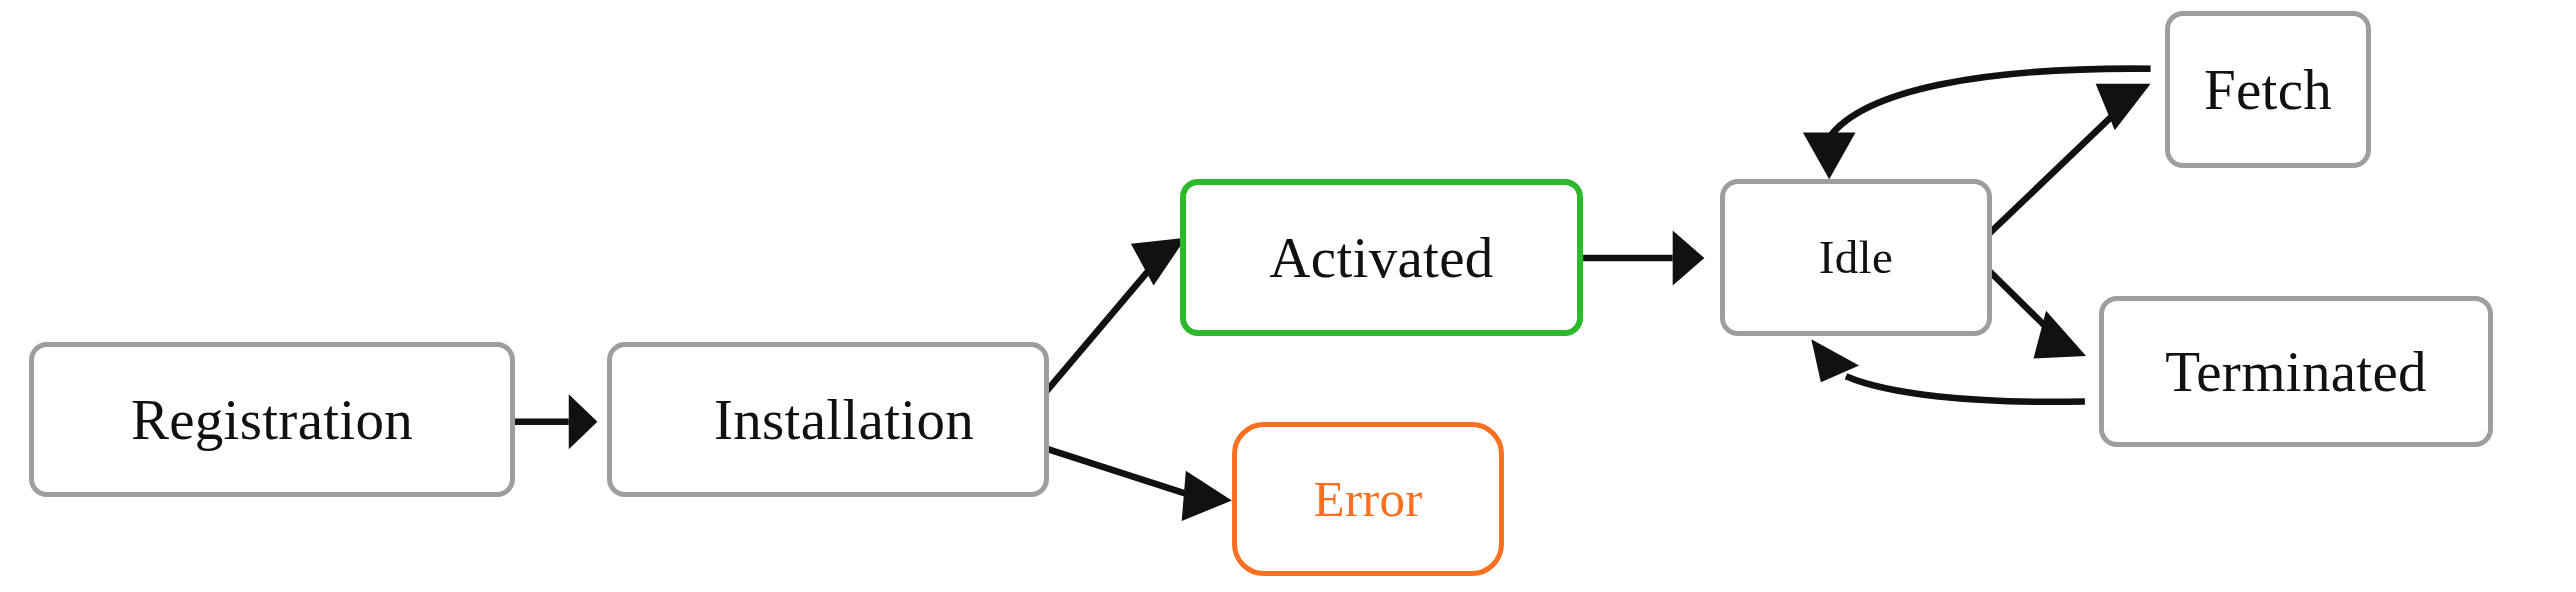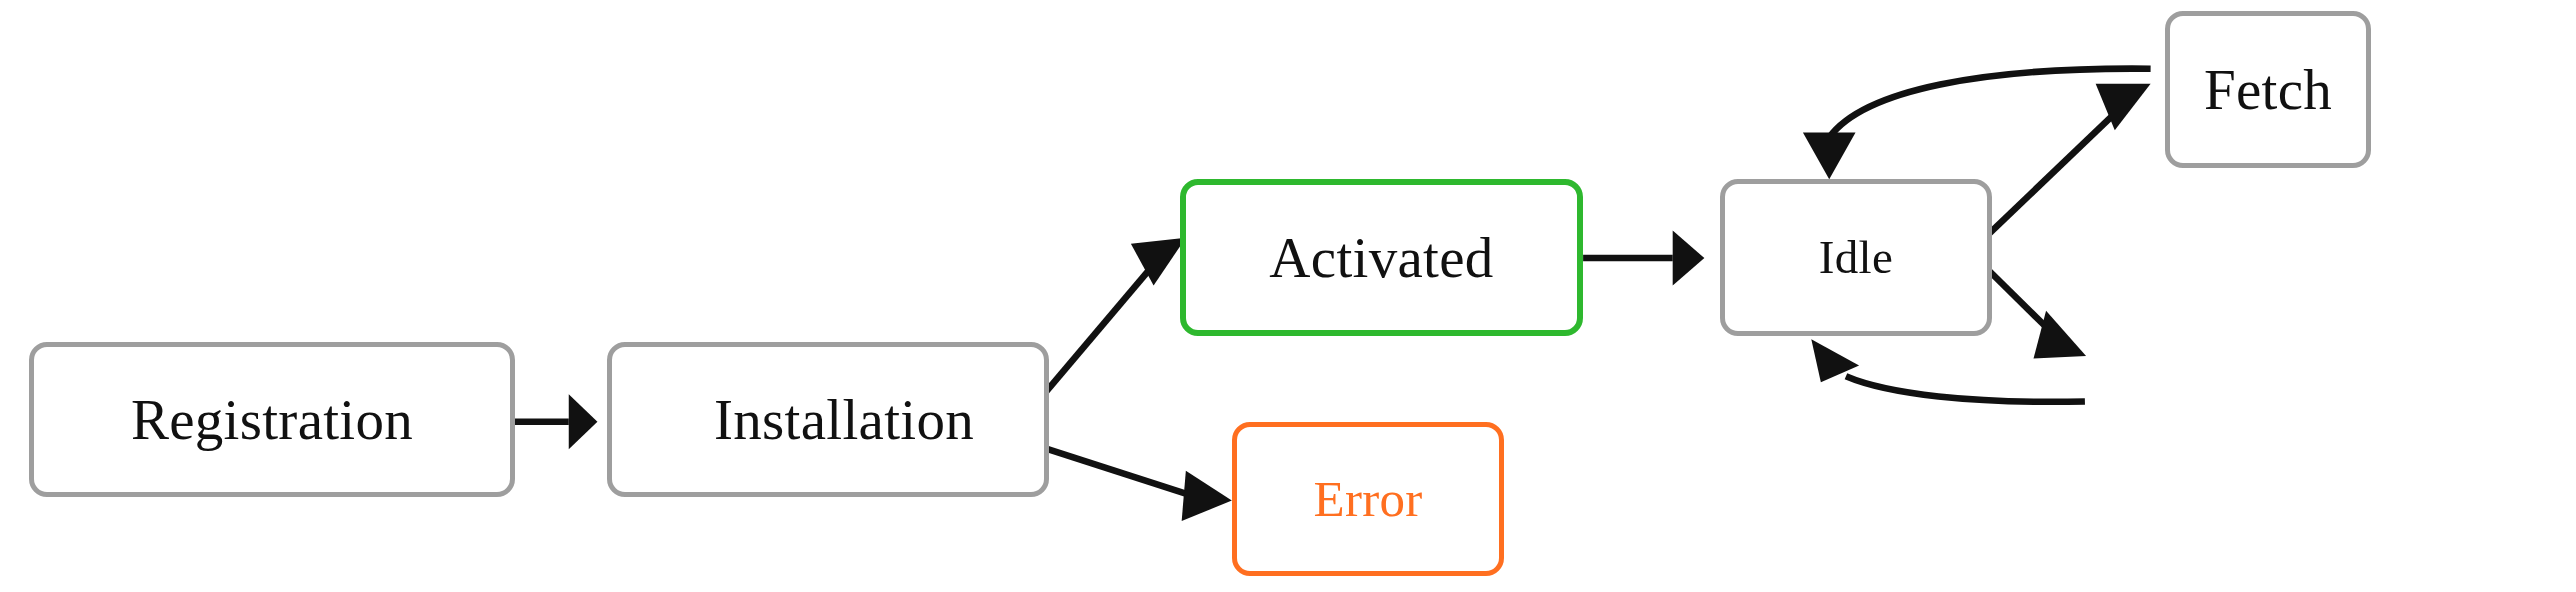--- a/index.html
+++ b/index.html
@@ -41,20 +41,21 @@
     border-color: #9e9e9e;
     margin-left: 14px;
   }
   .state-node.green {
     border-width: 6.6px;
     border-color: #2eb82e;
   }
   .state-node.orange {
     border-width: 5.4px;
     border-color: #ff6f20;
+    border-radius: 32px;
   }
   .state-label {
     font-family: "Liberation Serif", "DejaVu Serif", serif;
     font-weight: 400;
     line-height: 1;
     white-space: nowrap;
     letter-spacing: 0.3px;
   }
   .state-label.dark  { color: #111111; }
   .state-label.accent-orange { color: #ff6f20; }
@@ -124,15 +125,18 @@
   </div>
 
   <div class="state-node gray" style="left:1706px; top:179px; width:272px; height:157px;">
     <span class="state-label dark" style="font-size:47px;">Idle</span>
   </div>
 
   <div class="state-node gray" style="left:2151px; top:10.8px; width:206px; height:157px;">
     <span class="state-label dark" style="font-size:57px;">Fetch</span>
   </div>
 
+  <div class="state-node gray" style="left:2085px; top:296px; width:394px; height:151px;">
+    <span class="state-label dark" style="font-size:57px;">Terminated</span>
+  </div>
 
 </div>
 
 
 </body></html>

